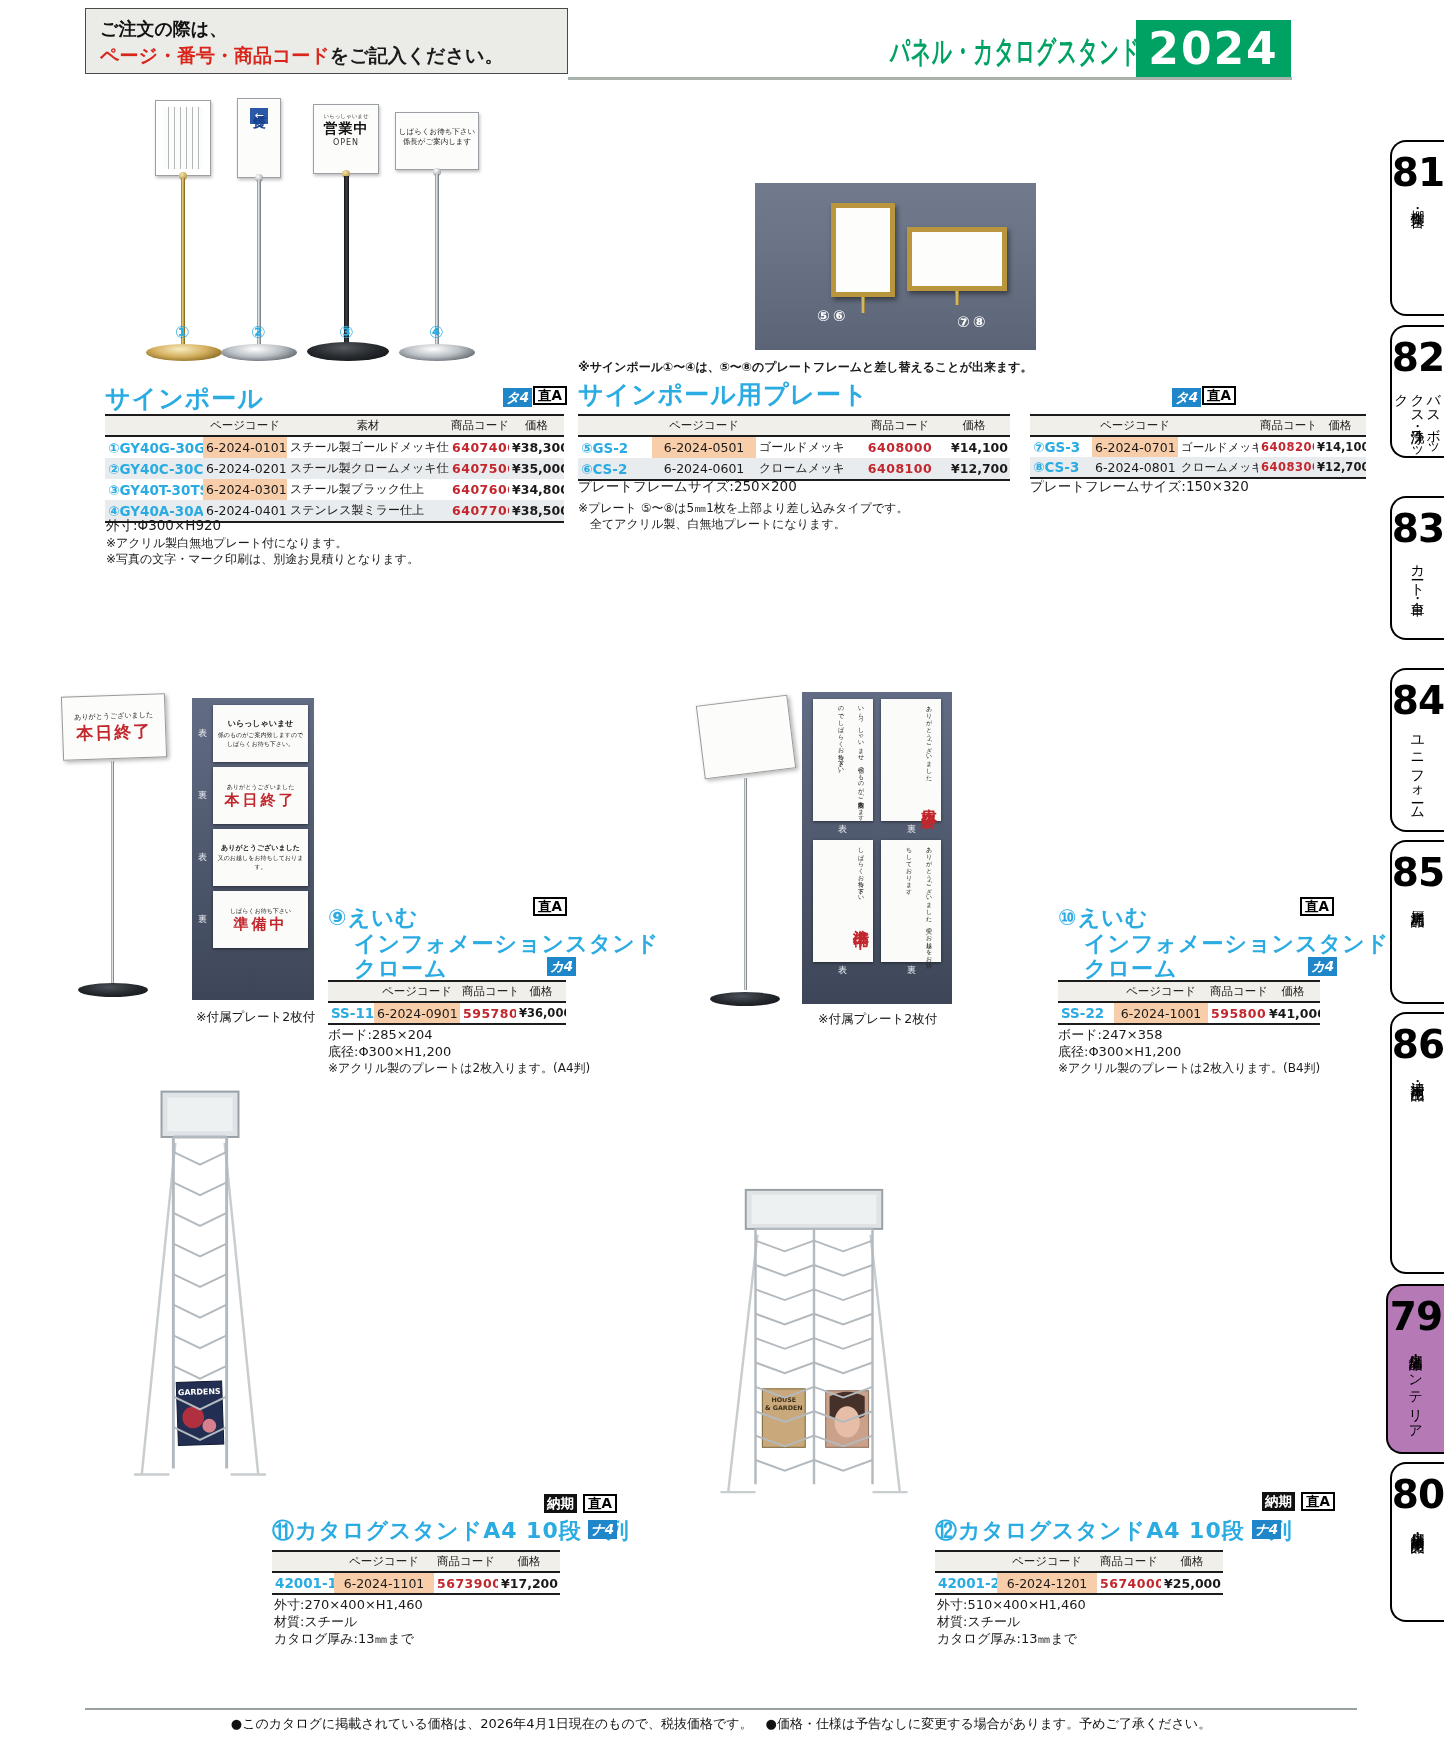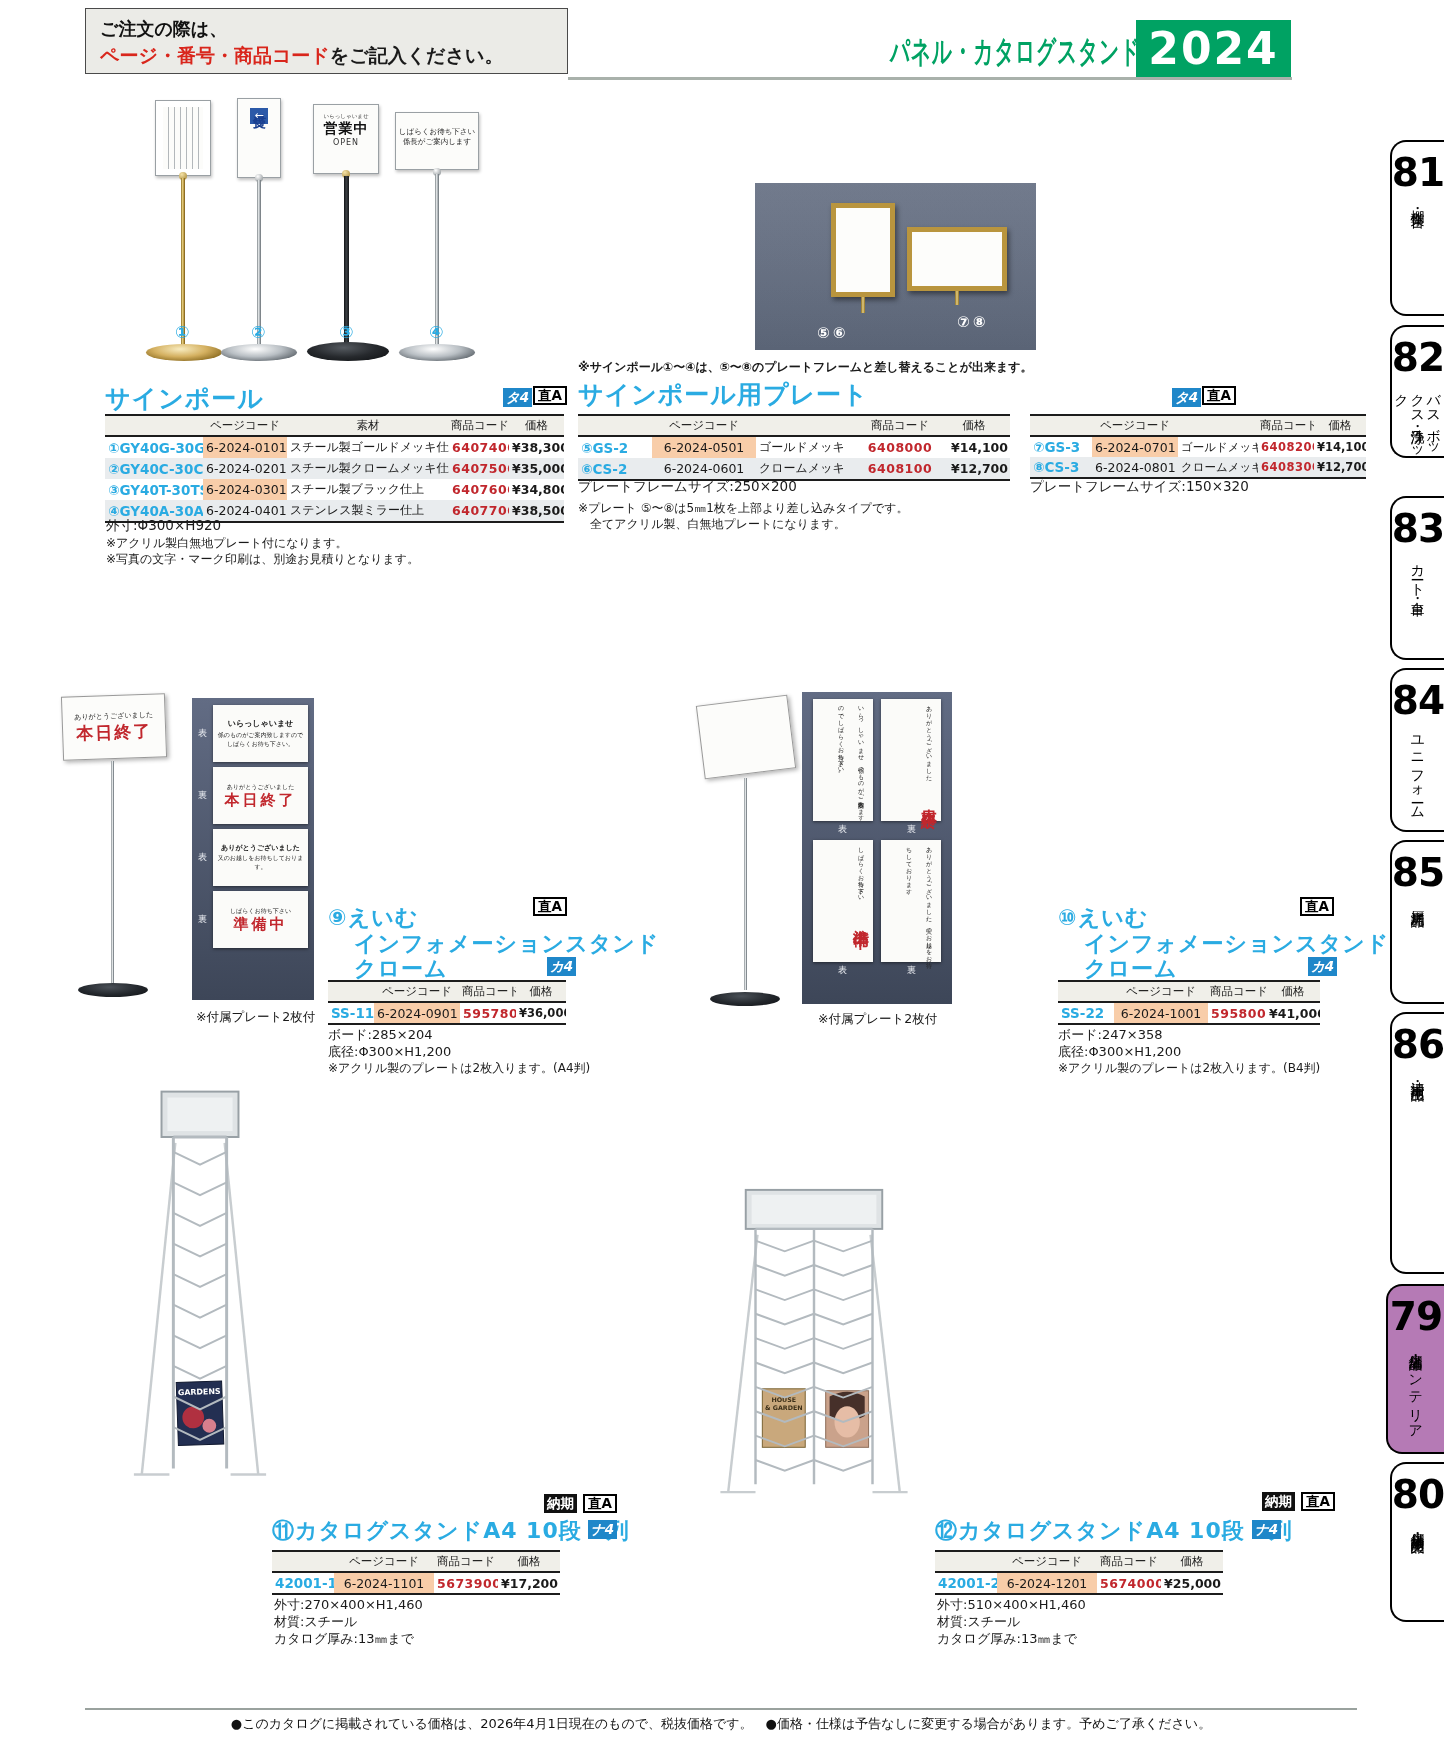--- a/index.html
+++ b/index.html
@@ -115,21 +115,21 @@
   <div class="abs" id="head-rule"></div>
 
   <div class="abs tab" style="top:140px;height:176px;">
     <div class="tab-num">81</div>
     <div class="tab-label">棚・作業台</div>
   </div>
   <div class="abs tab" style="top:325px;height:133px;">
     <div class="tab-num">82</div>
     <div class="tab-label">バスボックス・洗浄ラック</div>
   </div>
-  <div class="abs tab" style="top:496px;height:164px;">
+  <div class="abs tab" style="top:496px;height:144px;">
     <div class="tab-num">83</div>
     <div class="tab-label">カート・台車</div>
   </div>
   <div class="abs tab" style="top:668px;height:164px;">
     <div class="tab-num">84</div>
     <div class="tab-label">ユニフォーム</div>
   </div>
   <div class="abs tab" style="top:840px;height:164px;">
     <div class="tab-num">85</div>
     <div class="tab-label">厨房消耗品</div>
@@ -236,21 +236,21 @@
       </tr>
     </tbody>
   </table>
   <div class="abs spec" style="left:106px;top:516px;">外寸:Φ300×H920</div>
   <div class="abs note" style="left:106px;top:535px;">※アクリル製白無地プレート付になります。</div>
   <div class="abs note" style="left:106px;top:551px;">※写真の文字・マーク印刷は、別途お見積りとなります。</div>
 
   <div class="abs" id="plate-photo">
     <div class="gframe" style="left:76px;top:20px;width:64px;height:94px;"></div>
     <div class="gstem" style="left:106px;top:114px;height:16px;"></div>
-    <div class="photo-num" style="left:62px;top:141px;">⑤⑥</div>
+    <div class="photo-num" style="left:62px;top:124px;">⑤⑥</div>
     <div class="gframe" style="left:152px;top:44px;width:100px;height:64px;"></div>
     <div class="gstem" style="left:200px;top:108px;height:14px;"></div>
     <div class="photo-num" style="left:202px;top:130px;">⑦⑧</div>
   </div>
   <div class="abs note" style="left:578px;top:359px;font-weight:bold;">※サインポール①〜④は、⑤〜⑧のプレートフレームと差し替えることが出来ます。</div>
   <div class="abs sec-title" style="left:578px;top:378px;">サインポール用プレート</div>
   <span class="abs bdg b-blue" style="left:1172px;top:388px;">タ4</span>
   <span class="abs bdg b-dir" style="left:1202px;top:386px;">直A</span>
 
   <table class="cat abs" style="left:578px;top:414px;width:432px;">

